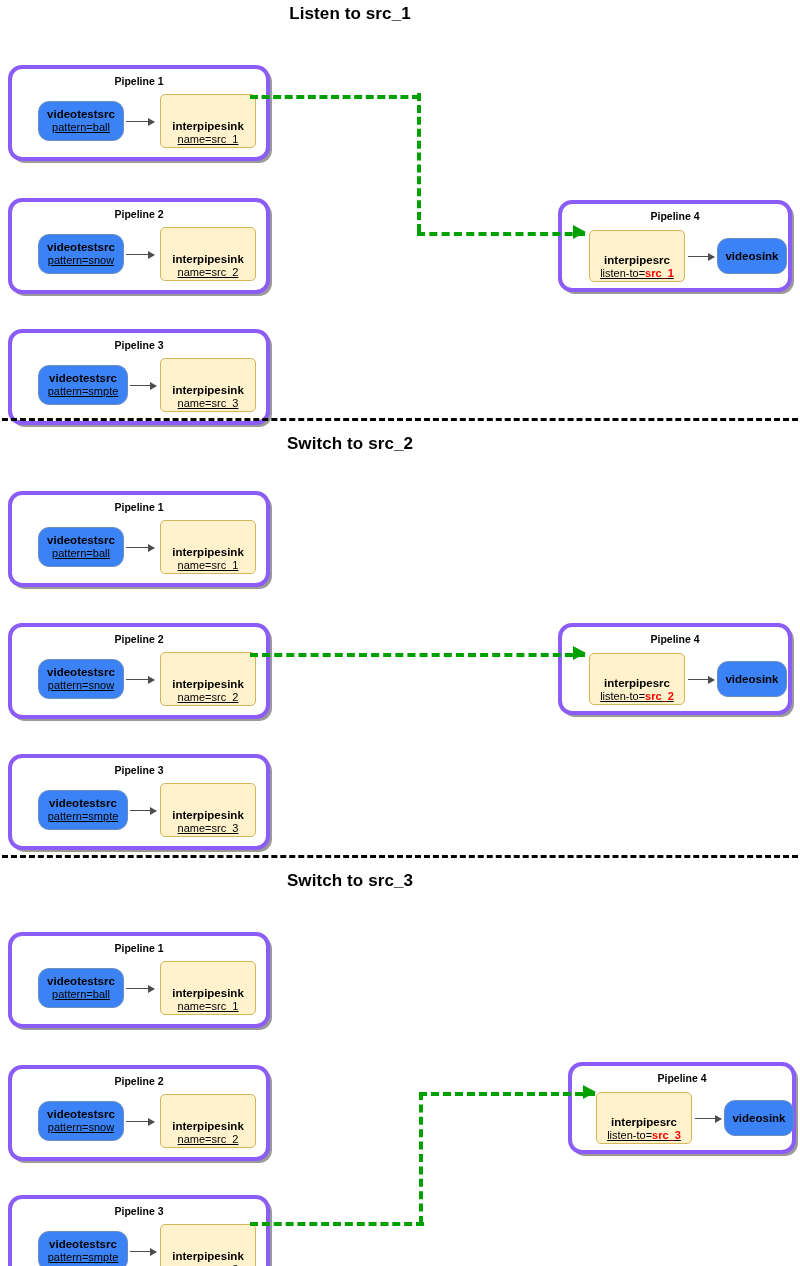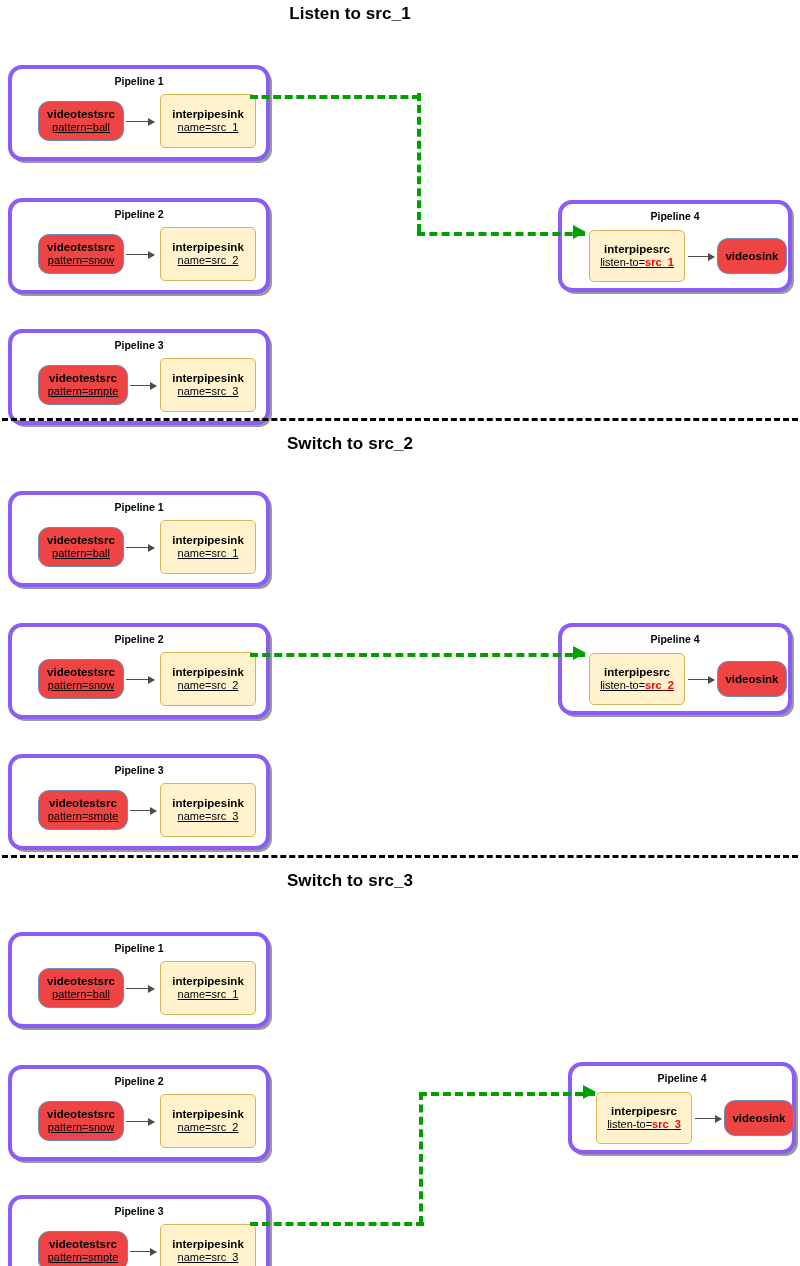--- a/index.html
+++ b/index.html
@@ -80,28 +80,29 @@
     font-weight: bold;
     color: #000000;
   }
   .node .t2 {
     font-size: 11px;
     font-weight: normal;
     color: #000000;
     text-decoration: underline;
   }
   .node.blue {
-    background: #ef4444;
+    background: #3b82f6;
     border: 1.6px solid #6c8ebf;
     border-radius: 11px;
   }
   .node.yellow {
     background: #fff2cc;
     border: 1.6px solid #d6b656;
     border-radius: 5px;
+    justify-content: flex-end;
   }
   .node .hl {
     color: #ff0000;
     font-weight: bold;
   }
 
   
   .arrow-black {
     position: absolute;
     height: 0;

